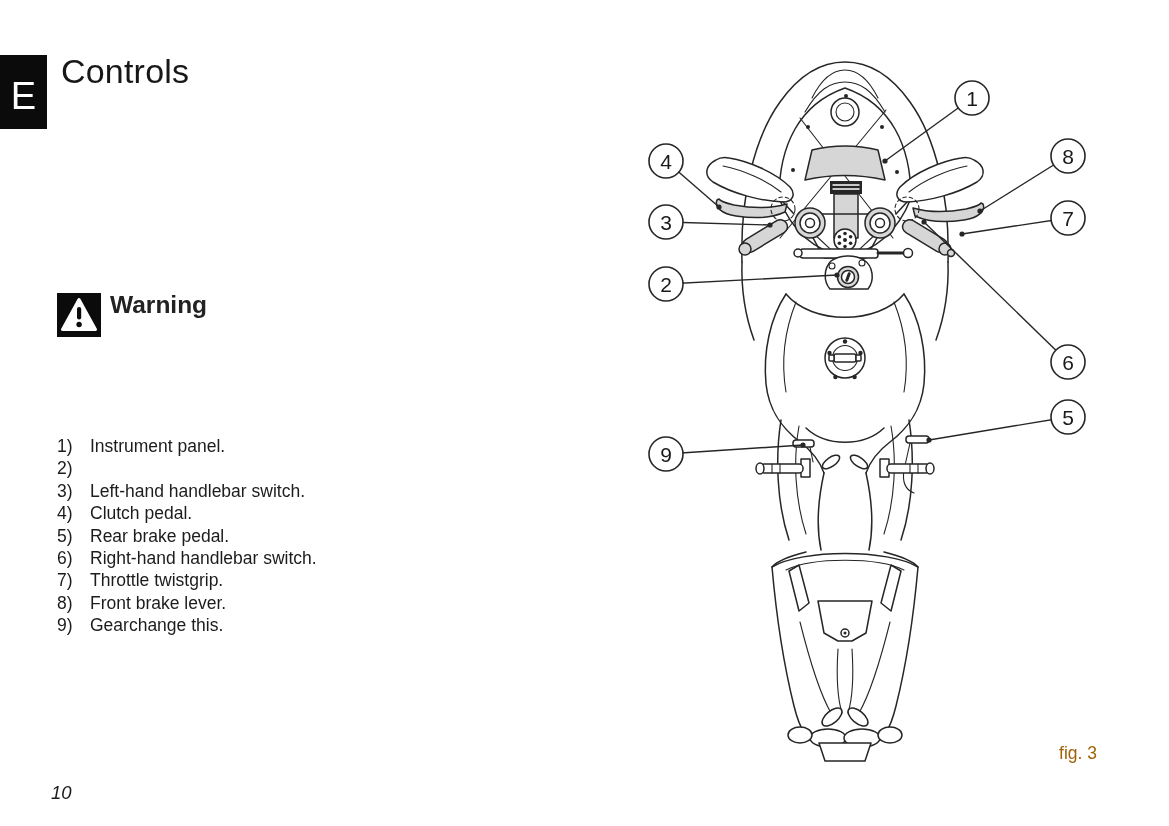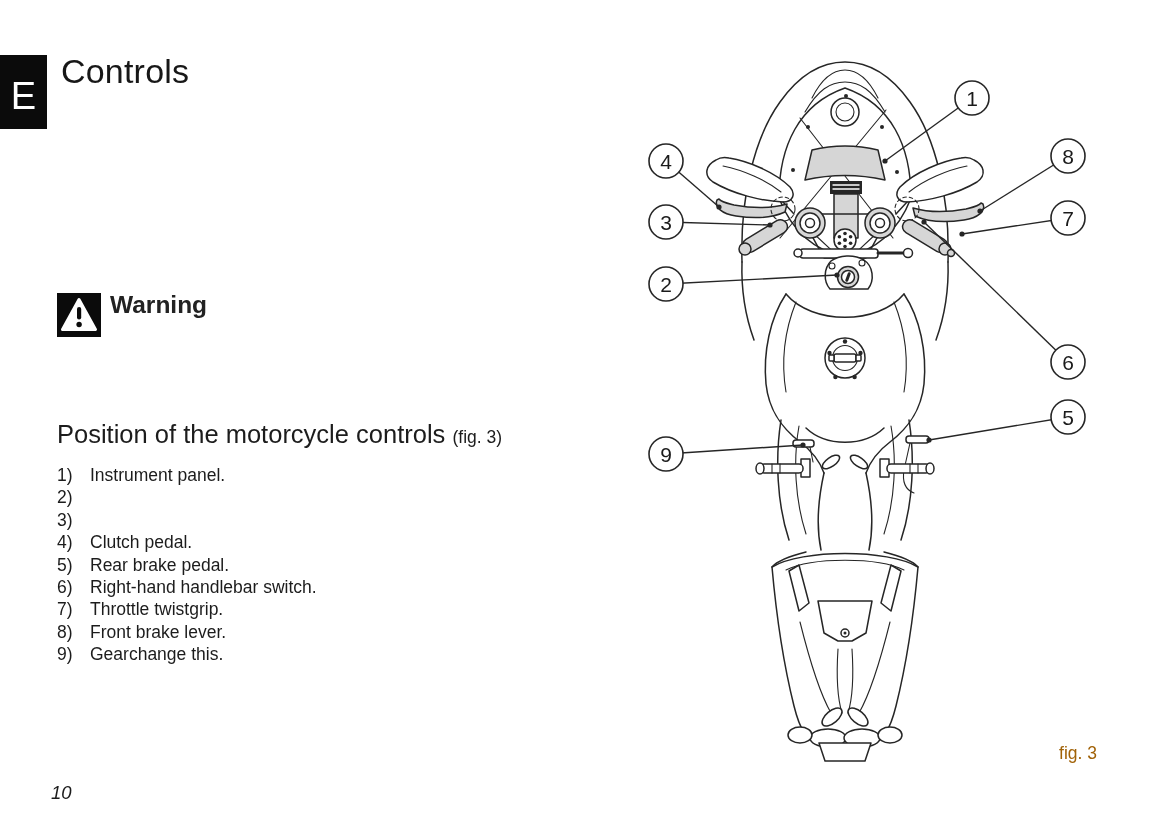--- a/index.html
+++ b/index.html
@@ -60,31 +60,31 @@
         <rect width="44" height="44" fill="#0b0b0b"></rect>
         <path d="M22 6.5 L38.5 36.5 L5.5 36.5 Z" fill="#ffffff" stroke="#ffffff" stroke-width="3" stroke-linejoin="round"></path>
         <rect x="20" y="14" width="4.2" height="12.5" rx="2.1" fill="#0b0b0b"></rect>
         <circle cx="22.1" cy="31.5" r="2.7" fill="#0b0b0b"></circle>
       </svg>
     </span>
     <div class="warn-title">Warning</div>
   </div>
 
   <div class="section">
-    <h2 class="section-heading"><span>Position of the motorcycle controls</span> <span class="fig-ref">(fig. 3)</span></h2>
     <div class="ctrl-list">
       <div class="list-row">
           <span class="num">1)</span>
           <span class="lbl">Instrument panel.</span>
         </div>
       <div class="list-row">
           <span class="num">2)</span>
         </div>
       <div class="list-row">
           <span class="num">3)</span>
+          <span class="lbl">Left-hand handlebar switch.</span>
         </div>
       <div class="list-row">
           <span class="num">4)</span>
           <span class="lbl">Clutch pedal.</span>
         </div>
       <div class="list-row">
           <span class="num">5)</span>
           <span class="lbl">Rear brake pedal.</span>
         </div>
       <div class="list-row">

